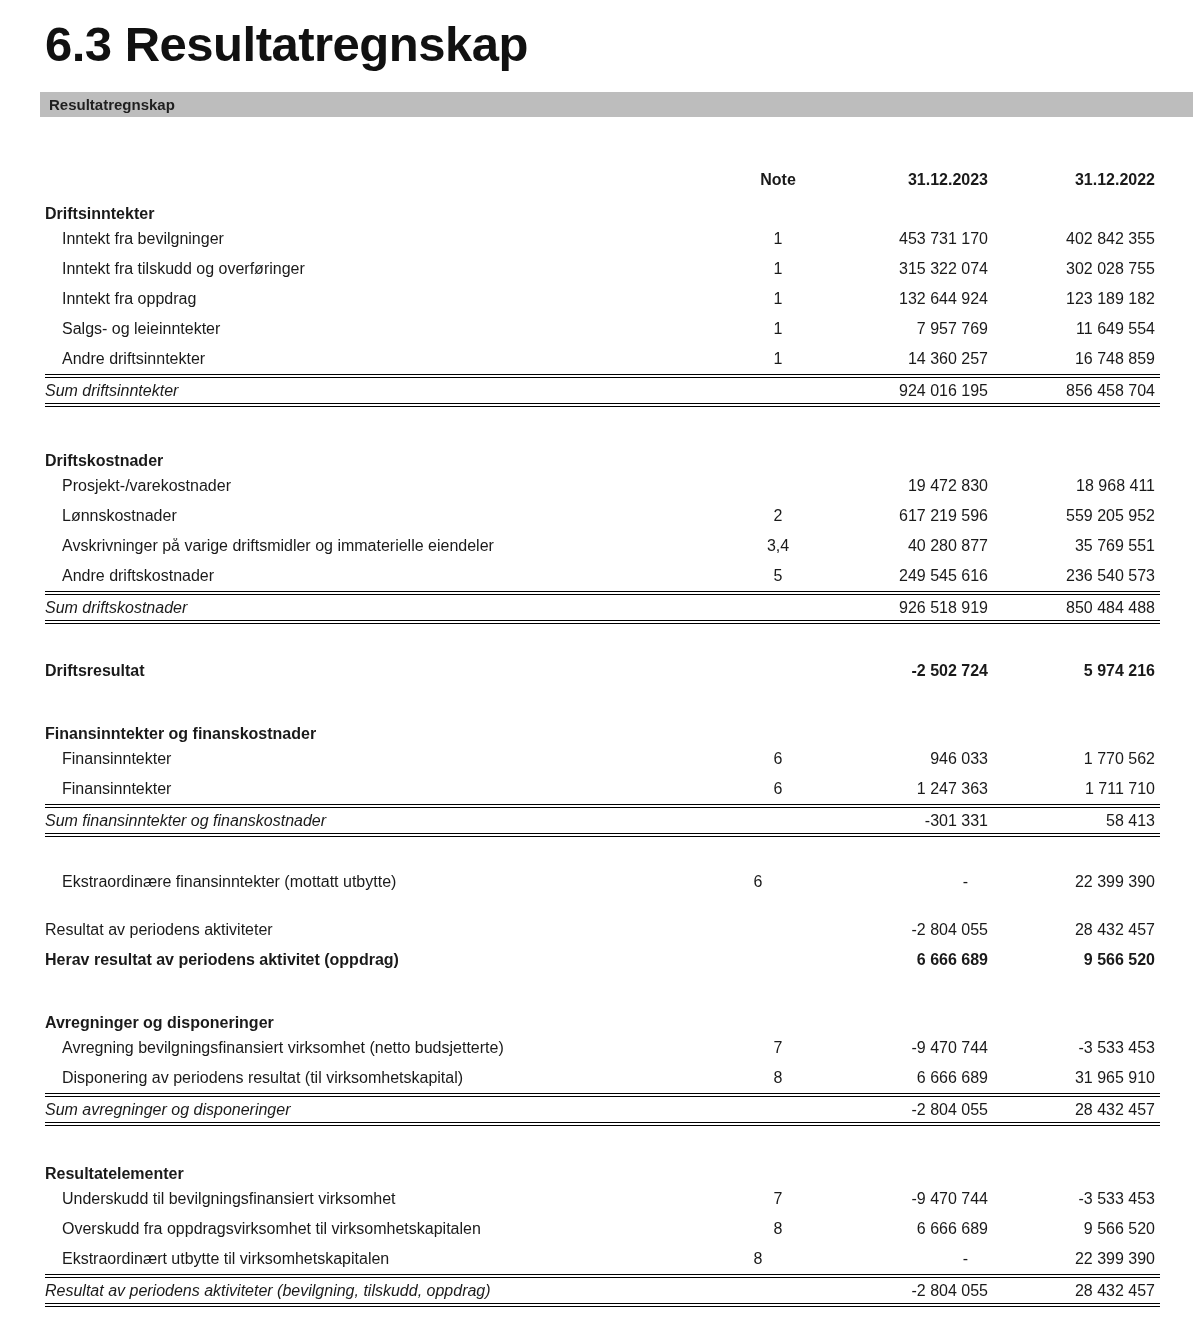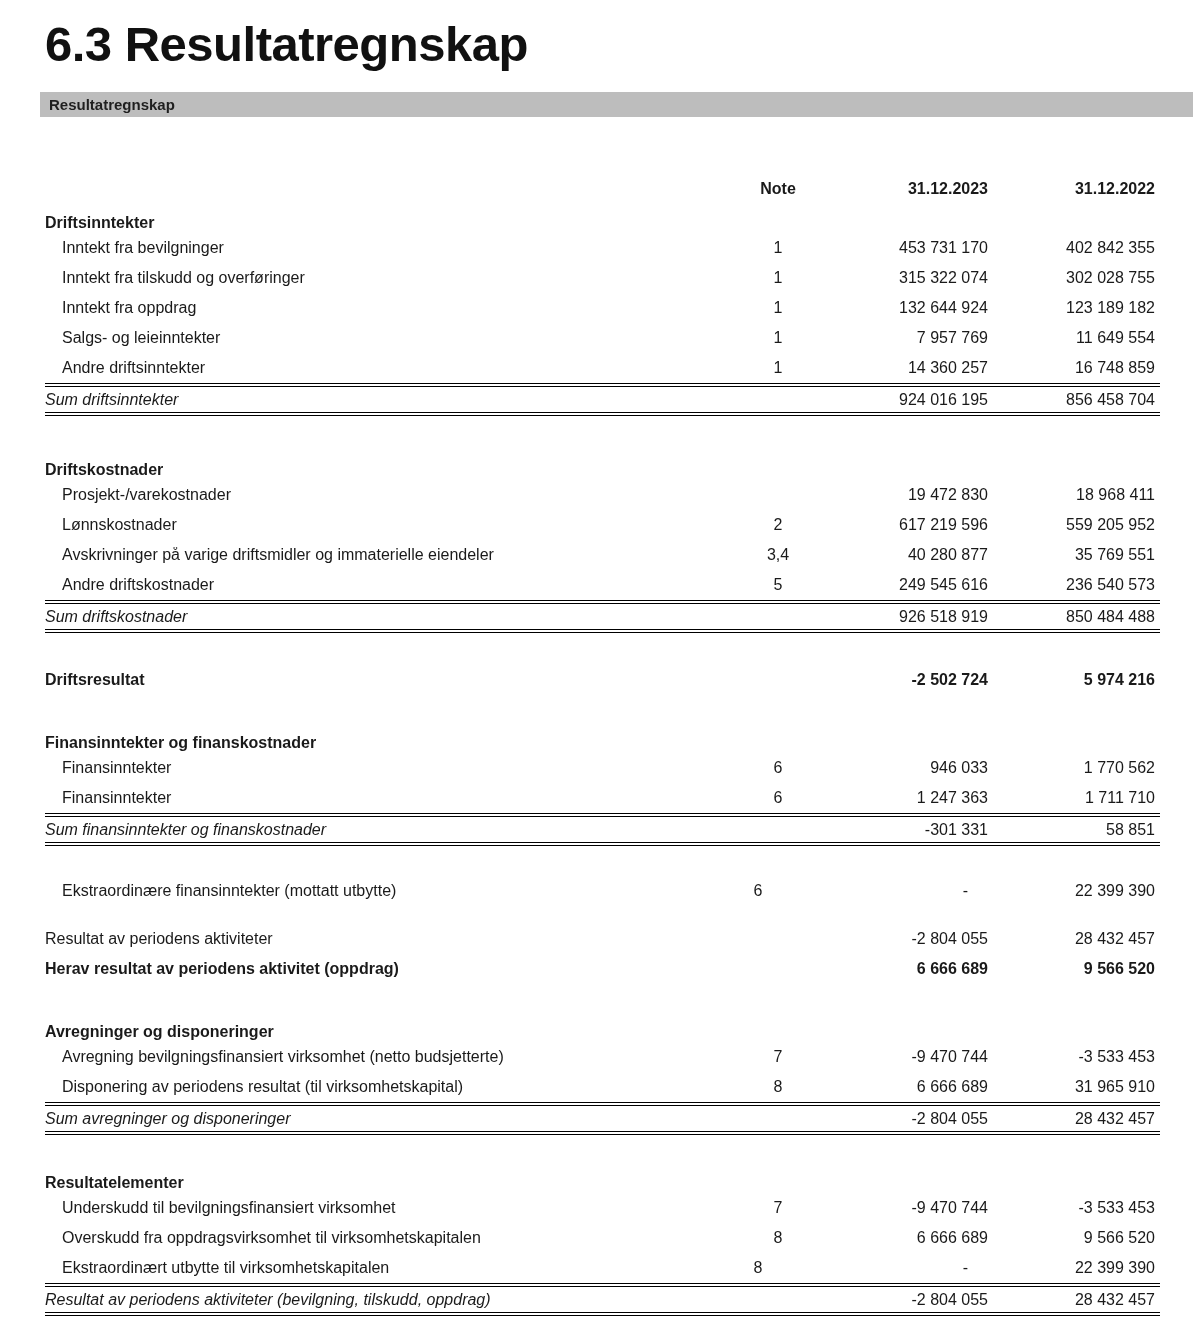--- a/index.html
+++ b/index.html
@@ -34,21 +34,21 @@
   }
   .caption-bar .caption-text {
     padding-left: 9px;
     font-size: 15px;
     font-weight: bold;
     color: #1f1f1f;
   }
   .table {
     position: absolute;
     left: 45px;
-    top: 175px;
+    top: 166px;
     width: 1115px;
   }
   .row {
     display: flex;
     align-items: center;
     height: 30px;
     font-size: 16px;
     line-height: 1;
   }
   .c-label { flex: 1; white-space: nowrap; overflow: hidden; }
@@ -186,21 +186,21 @@
       <div class="row detail">
         <div class="c-label">Finansinntekter</div>
         <div class="c-note">6</div>
         <div class="c-v1">1 247 363</div>
         <div class="c-v2">1 711 710</div>
       </div>
       <div class="row sum">
         <div class="c-label">Sum finansinntekter og finanskostnader</div>
         <div class="c-note"></div>
         <div class="c-v1">-301 331</div>
-        <div class="c-v2">58 851</div>
+        <div class="c-v2">58 413</div>
       </div>
       <div class="spacer" style="height: 30px;"></div>
       <div class="row detail">
         <div class="c-label">Ekstraordinære finansinntekter (mottatt utbytte)</div>
         <div class="c-note">6</div>
         <div class="c-v1 dash-pad">-</div>
         <div class="c-v2">22 399 390</div>
       </div>
       <div class="spacer" style="height: 18px;"></div>
       <div class="row plain">

